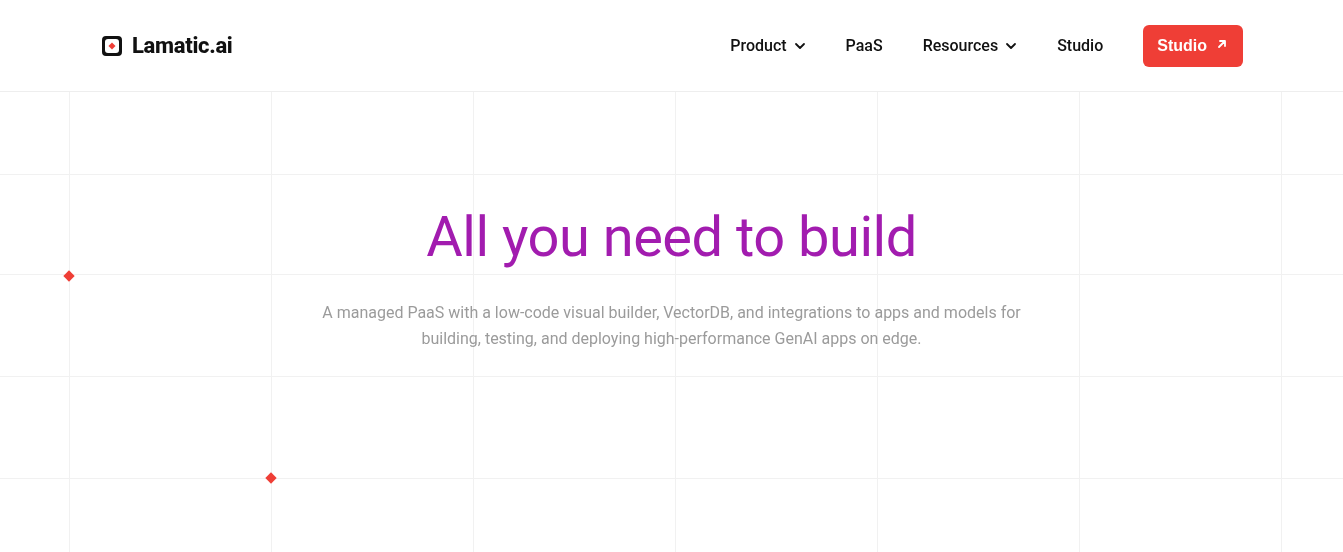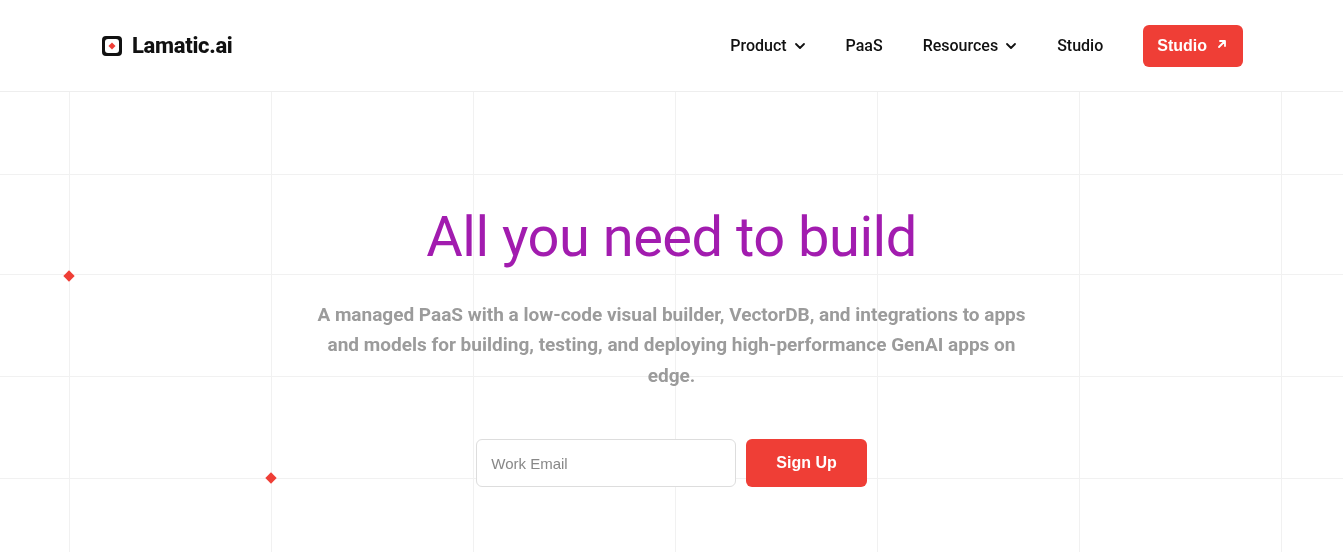--- a/index.html
+++ b/index.html
@@ -88,26 +88,25 @@
 .hero h1 {
   color: #a21caf;
   font-size: 56px;
   font-weight: 400;
   line-height: 1.25;
   letter-spacing: -0.5px;
 }
 .hero p {
   margin-top: 28px;
   color: #9b9b9b;
-  font-size: 19px;
+  font-size: 16px;
   line-height: 1.6;
   max-width: 720px;
   margin-left: auto;
   margin-right: auto;
-  font-weight: bold;
 }
 .signup {
   margin-top: 48px;
   display: flex;
   justify-content: center;
   gap: 10px;
 }
 .email-input {
   width: 260px;
   height: 48px;
@@ -191,17 +190,13 @@
       </span>
     </button>
   </nav>
 </header>
 
 <section class="hero">
   <h1>
     <span>All you need to build</span><br>
   </h1>
   <p>A managed PaaS with a low-code visual builder, VectorDB, and integrations to apps and models for building, testing, and deploying high-performance GenAI apps on edge.</p>
-  <div class="signup">
-    <input class="email-input" type="email" placeholder="Work Email" style="">
-    <button class="signup-btn">Sign Up</button>
-  </div>
 </section>
 
 </body></html>

